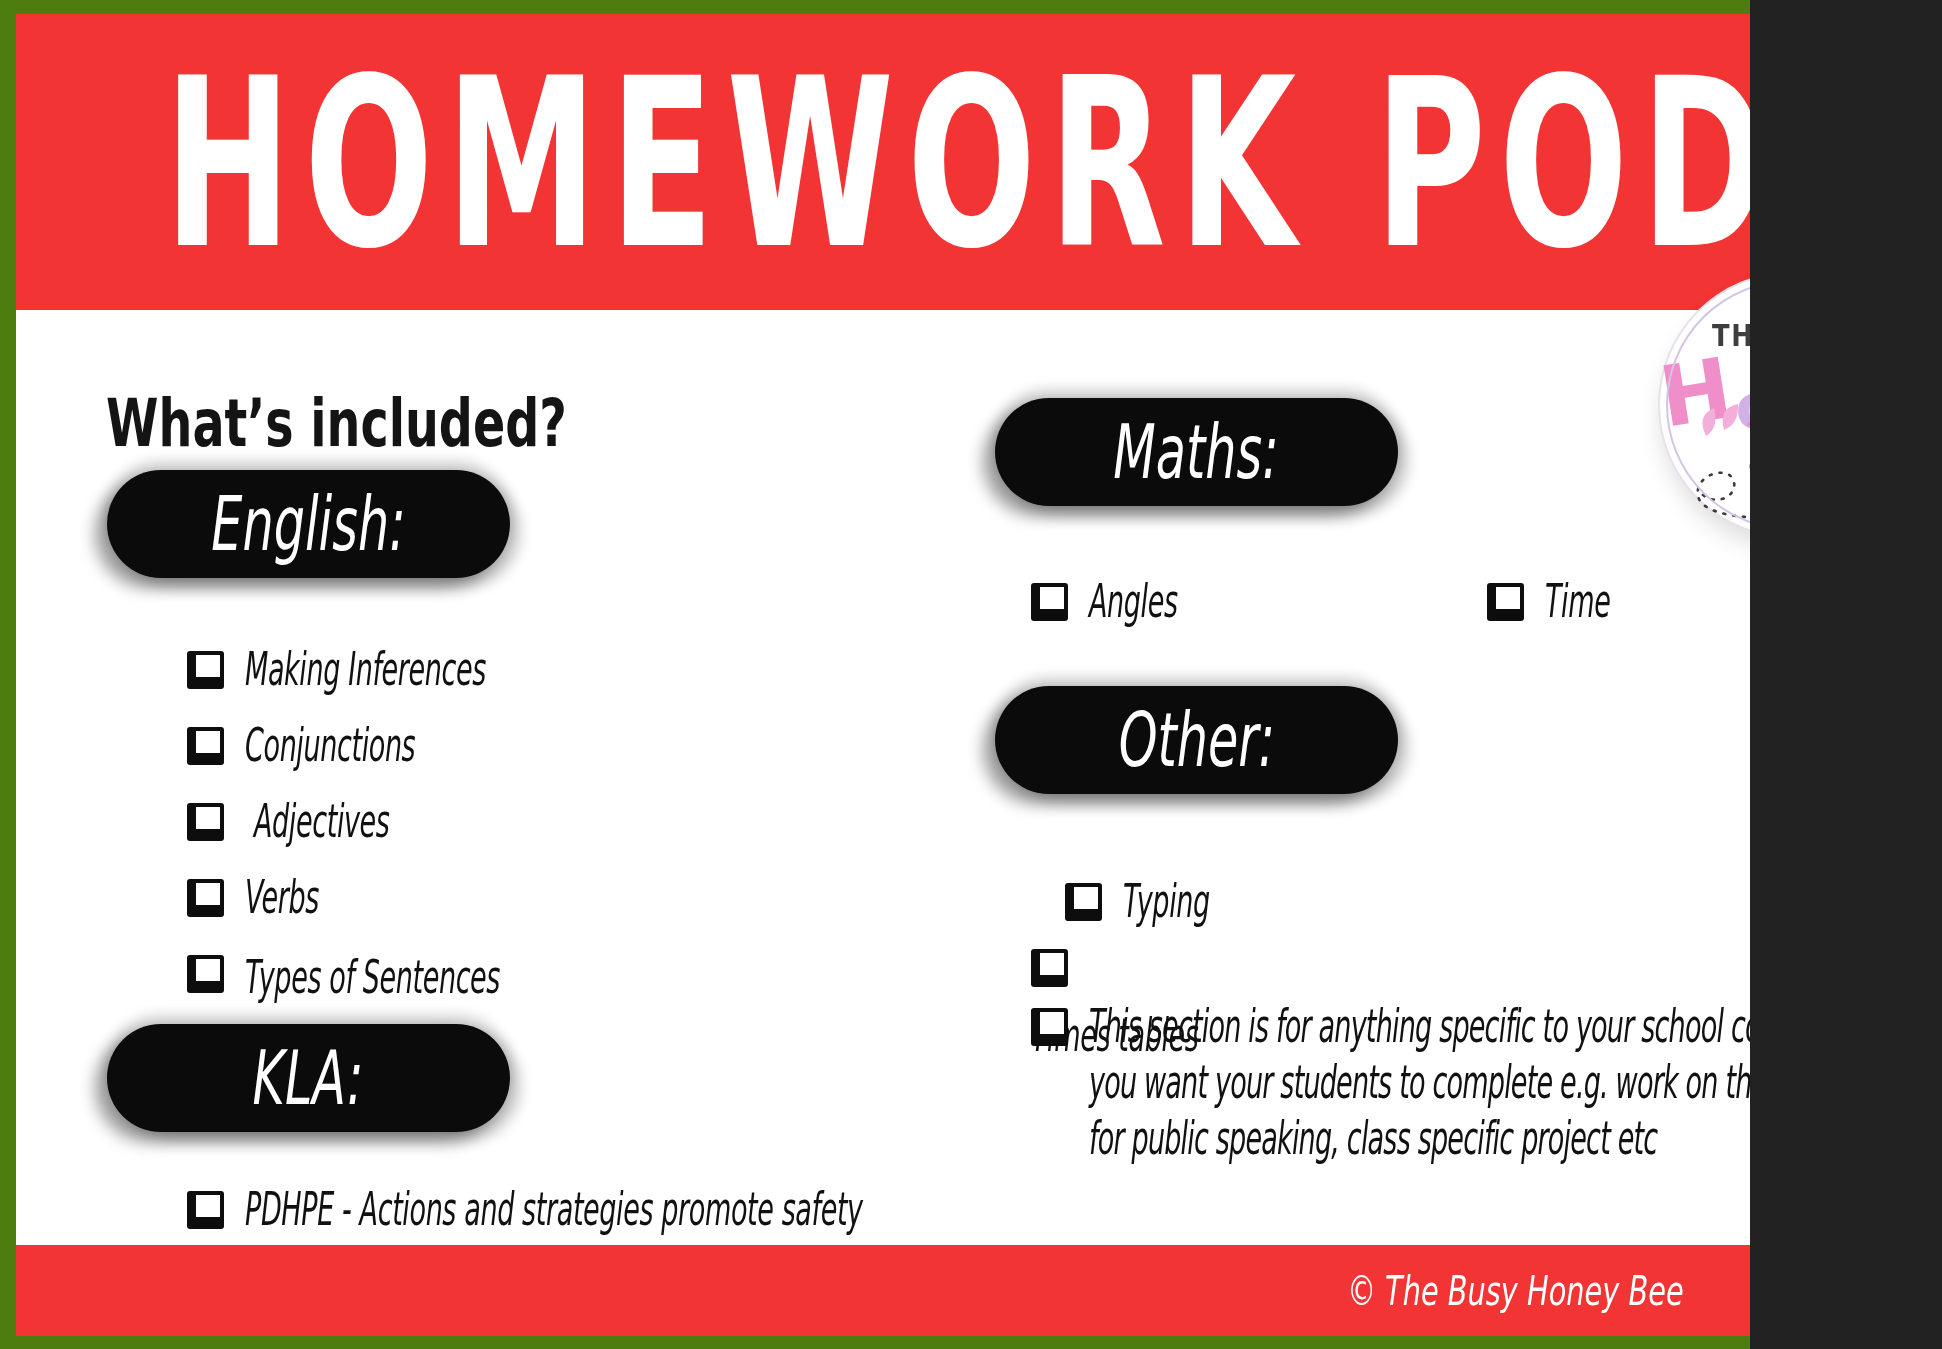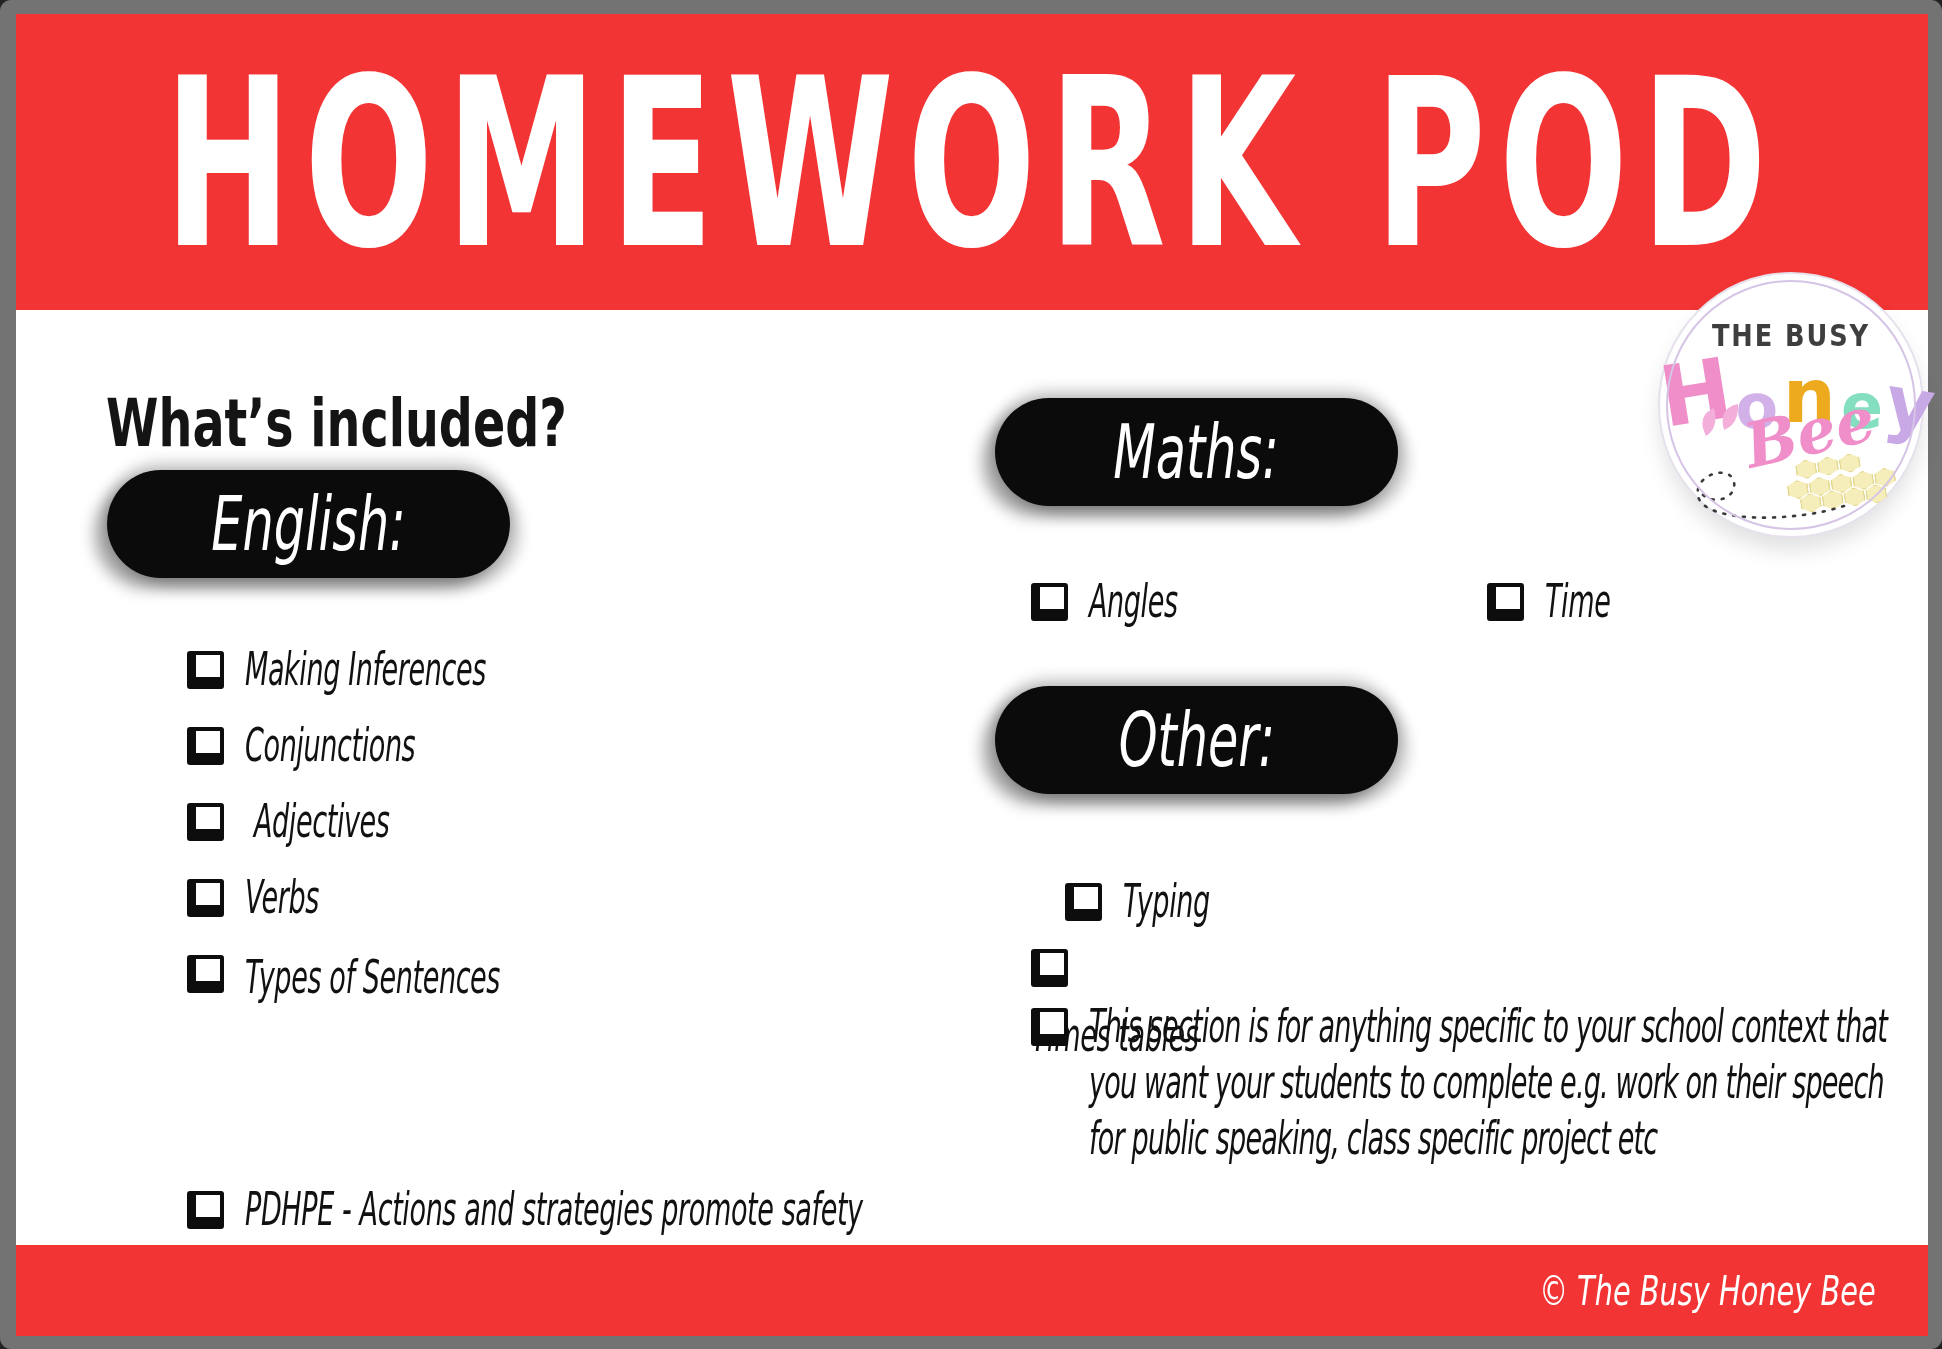--- a/index.html
+++ b/index.html
@@ -1,20 +1,19 @@
 <!DOCTYPE html>
 <html><head>
 <meta charset="utf-8">
 <style>
   html,body{margin:0;padding:0;background:#222;}
   .canvas{
-    position:relative; width:1942px; height:1349px;
-    background:#737373; overflow:hidden;
+    position:relative; width:1750px; height:1349px;
+    background:#4d7c0f; overflow:hidden;
     font-family:"DejaVu Sans", sans-serif;
-    border-radius:11px;
   }
   .page{
     position:absolute; left:16px; top:14px; width:1912px; height:1322px;
     background:#FFFFFF;
   }
   .band{position:absolute; left:16px; width:1912px; background:#F23434;}
   .band.header{top:14px; height:296px;}
   .band.footer{top:1245px; height:91px;}
 
   
@@ -176,20 +175,23 @@
   </div>
   <div class="row" style="left:187px; top:846px;">
     <span class="cb"></span>
     <span class="item-text">Verbs</span>
   </div>
   <div class="row" style="left:187px; top:922px;align-items:center;">
     <span class="cb"></span>
     <span class="item-text">Types of Sentences</span>
   </div>
 
+  <div class="pill" style="left:107px; top:1024px;">
+    <span class="pill-label">KLA:</span>
+  </div>
   <div class="row" style="left:187px; top:1158px;">
     <span class="cb"></span>
     <span class="item-text">PDHPE - Actions and strategies promote safety</span>
   </div>
 
   <div class="pill" style="left:995px; top:398px;">
     <span class="pill-label">Maths:</span>
   </div>
   <div class="row" style="left:1031px; top:550px;">
     <span class="cb"></span>

